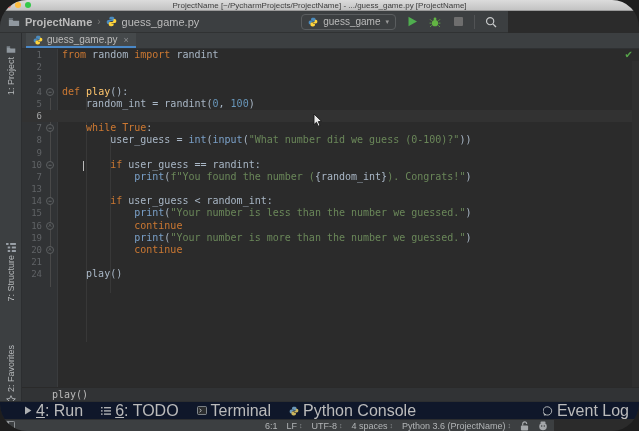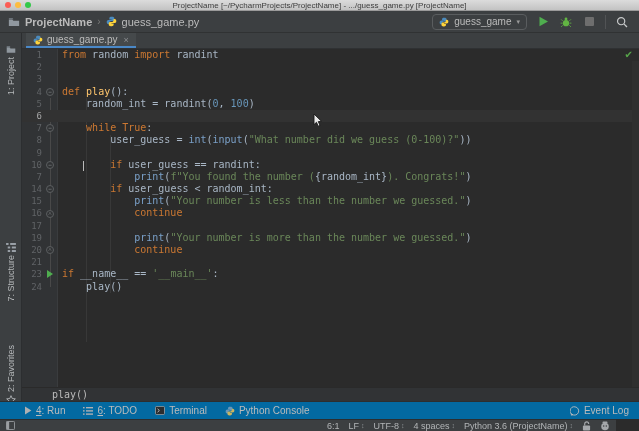--- a/index.html
+++ b/index.html
@@ -1,19 +1,19 @@
 <!DOCTYPE html>
 <html><head>
 <meta charset="utf-8">
 <style>
   * { margin:0; padding:0; box-sizing:border-box; }
   html,body { background:#1e1e1e; }
   .app {
     position:relative; width:639px; height:431px; overflow:hidden;
-    background:#2B2B2B; font-family:"Liberation Sans", sans-serif;
+    background:#2B2B2B; font-family:"Liberation Sans", sans-serif;border-radius:27px;
     -webkit-font-smoothing:antialiased;
   }
 
   
   .titlebar {
     position:absolute; left:0; top:0; width:639px; height:11px;
     background:linear-gradient(#dcdcdc,#c3c3c3);
     border-bottom:1px solid #9a9a9a;
     display:flex; align-items:center;
   }
@@ -22,21 +22,21 @@
   .light.red { background:#fb5d55; }
   .light.yellow { background:#fdbc40; }
   .light.green { background:#34c84a; }
   .win-title {
     position:absolute; left:0; right:0; text-align:center;
     font-size:8px; color:#3d3d3d; line-height:11px;
   }
 
   
   .toolbar {
-    position:absolute; left:0; top:11px; width:639px; height:22px;
+    position:absolute; left:0; top:11px; width:508px; height:22px;
     background:#3C3F41; border-bottom:1px solid #303233;
     display:flex; align-items:center; justify-content:space-between;
   }
   .crumbs { display:flex; align-items:center; gap:5px; padding-left:8px; }
   .crumb-project { font-size:11px; font-weight:bold; color:#bbbbbb; }
   .crumb-sep { font-size:10px; color:#787878; }
   .crumb-file { font-size:11px; color:#bbbbbb; }
   .run-area { display:flex; align-items:center; gap:9px; padding-right:10px; }
   .run-combo {
     display:flex; align-items:center; gap:5px;
@@ -112,31 +112,31 @@
   
   .edcrumb {
     position:absolute; left:22px; top:387px; width:617px; height:14px;
     background:#313335; border-top:1px solid #2a2a2a;
     font:10px/14px "DejaVu Sans Mono", monospace; color:#bbbbbb; padding-left:30px;
   }
 
   
   .bottombar {
     position:absolute; left:0; top:401px; width:639px; height:18px;
-    background:#0369a1; border-top:1px solid #2c2e30;
-    display:flex; align-items:center; font-size:10px; color:#bbbbbb;
+    background:#0f172a; border-top:1px solid #2c2e30;
+    display:flex; align-items:center; font-size:16px; color:#bbbbbb;
   }
   .bb-item { display:flex; align-items:center; gap:4px; margin-left:18px; }
   .bb-item:first-of-type { margin-left:24px; }
   .bb-item u { text-decoration:underline; }
   .bb-right { margin-left:auto; margin-right:10px; display:flex; align-items:center; gap:4px; }
 
   
   .statusbar {
-    position:absolute; left:0; top:419px; width:616px; height:12px;
+    position:absolute; left:0; top:419px; width:554px; height:12px;
     background:#3C3F41; border-top:1px solid #2c2e30;
     display:flex; align-items:center; font-size:9px; color:#b2b5b7;
   }
   .sb-left { margin-left:6px; display:flex; align-items:center; }
   .sb-right { margin-left:auto; margin-right:6px; display:flex; align-items:center; gap:9px; }
   .sb-item { display:flex; align-items:center; gap:2px; }
   .updown { font-size:7px; color:#8a8e91; }
 
   svg { display:block; }
 </style>
@@ -315,66 +315,59 @@
             <span class="fm">−</span>
           </span>
           <pre class="code"><span class="tok-t">        </span><span class="tok-k">if</span><span class="tok-t"> user_guess == randint:</span></pre>
         </div>
         <div class="line">
           <span class="ln">7</span>
           <span class="foldc"></span>
           <pre class="code"><span class="tok-t">            </span><span class="tok-b">print</span><span class="tok-t">(</span><span class="tok-s">f"You found the number (</span><span class="tok-f">{random_int}</span><span class="tok-s">). Congrats!"</span><span class="tok-t">)</span></pre>
         </div>
         <div class="line">
+          <span class="ln">13</span>
+          <span class="foldc"></span>
+          <pre class="code"></pre>
+        </div>
+        <div class="line">
           <span class="ln">14</span>
           <span class="foldc">
             <span class="fm">−</span>
           </span>
           <pre class="code"><span class="tok-t">        </span><span class="tok-k">if</span><span class="tok-t"> user_guess &lt; random_int:</span></pre>
         </div>
         <div class="line">
           <span class="ln">15</span>
           <span class="foldc"></span>
           <pre class="code"><span class="tok-t">            </span><span class="tok-b">print</span><span class="tok-t">(</span><span class="tok-s">"Your number is less than the number we guessed."</span><span class="tok-t">)</span></pre>
         </div>
         <div class="line">
           <span class="ln">16</span>
           <span class="foldc">
             <span class="fm">˄</span>
           </span>
           <pre class="code"><span class="tok-t">            </span><span class="tok-k">continue</span></pre>
         </div>
         <div class="line">
-          <span class="ln">17</span>
-          <span class="foldc"></span>
-          <pre class="code"></pre>
-        </div>
-        <div class="line">
           <span class="ln">19</span>
           <span class="foldc"></span>
           <pre class="code"><span class="tok-t">            </span><span class="tok-b">print</span><span class="tok-t">(</span><span class="tok-s">"Your number is more than the number we guessed."</span><span class="tok-t">)</span></pre>
         </div>
         <div class="line">
           <span class="ln">20</span>
           <span class="foldc">
             <span class="fm">˄</span>
           </span>
           <pre class="code"><span class="tok-t">            </span><span class="tok-k">continue</span></pre>
         </div>
         <div class="line">
           <span class="ln">21</span>
           <span class="foldc"></span>
           <pre class="code"></pre>
-        </div>
-        <div class="line">
-          <span class="ln">23</span>
-          <span class="foldc">
-            <span class="runarrow"></span>
-          </span>
-          <pre class="code"><span class="tok-k">if</span><span class="tok-t"> __name__ == </span><span class="tok-s">'__main__'</span><span class="tok-t">:</span></pre>
         </div>
         <div class="line">
           <span class="ln">24</span>
           <span class="foldc"></span>
           <pre class="code"><span class="tok-t">    play()</span></pre>
         </div>
       </div>
     <div class="caret-bar"></div>
     <div class="check">✔</div>
     <div class="scrolltrack"></div>

